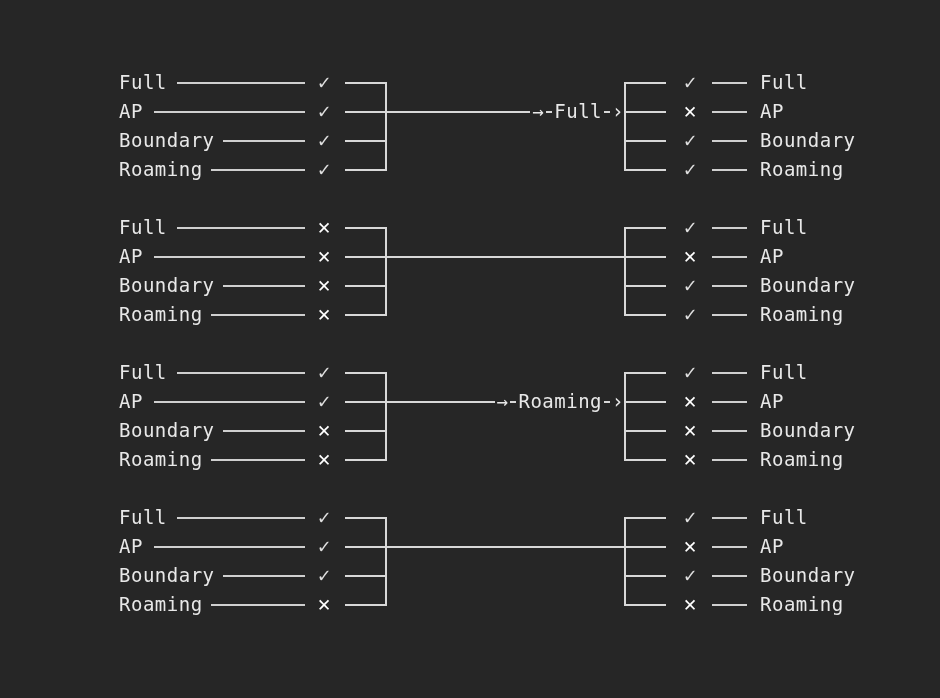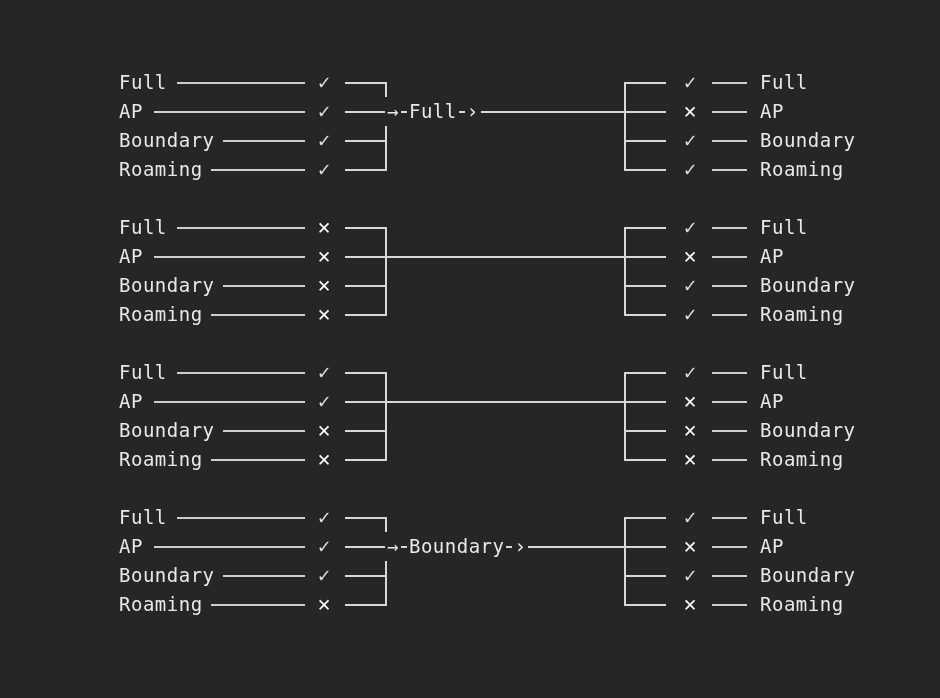--- a/index.html
+++ b/index.html
@@ -118,21 +118,21 @@
     height: 0;
     border-top: 2px solid #d8d8d8;
   }
   .center-label {
     position: absolute;
     top: 29px;
     left: 345px;
     width: 241px;
     height: 29px;
     line-height: 29px;
-    text-align: left;
+    text-align: right;
     white-space: nowrap;
   }
   .center-label .pill {
     display: inline-block;
     background: #262626;
     padding: 0 2px;
     font-size: 19px;
     color: #e8e8e8;
     letter-spacing: 0.5px;
   }
@@ -325,20 +325,21 @@
         </div>
       </div>
       <div class="brk left">
         <span class="spine"></span>
         <span class="stub s0"></span>
         <span class="stub s1"></span>
         <span class="stub s2"></span>
         <span class="stub s3"></span>
       </div>
       <span class="center-line"></span>
+      <div class="center-label"><span class="pill arrow">→</span><span class="pill" style="margin: 0px 6px;">Roaming</span><span class="pill arrow">›</span></div>
       <div class="brk right">
         <span class="spine"></span>
         <span class="stub s0"></span>
         <span class="stub s1"></span>
         <span class="stub s2"></span>
         <span class="stub s3"></span>
       </div>
       <div class="right-col">
         <div class="row r0">
           <span class="rmark"><span class="mark-yes">✓</span></span>
@@ -386,21 +387,20 @@
         </div>
       </div>
       <div class="brk left">
         <span class="spine"></span>
         <span class="stub s0"></span>
         <span class="stub s1"></span>
         <span class="stub s2"></span>
         <span class="stub s3"></span>
       </div>
       <span class="center-line"></span>
-      <div class="center-label"><span class="pill arrow">→</span><span class="pill" style="margin: 0px 6px;">Boundary</span><span class="pill arrow">›</span></div>
       <div class="brk right">
         <span class="spine"></span>
         <span class="stub s0"></span>
         <span class="stub s1"></span>
         <span class="stub s2"></span>
         <span class="stub s3"></span>
       </div>
       <div class="right-col">
         <div class="row r0">
           <span class="rmark"><span class="mark-yes">✓</span></span>

